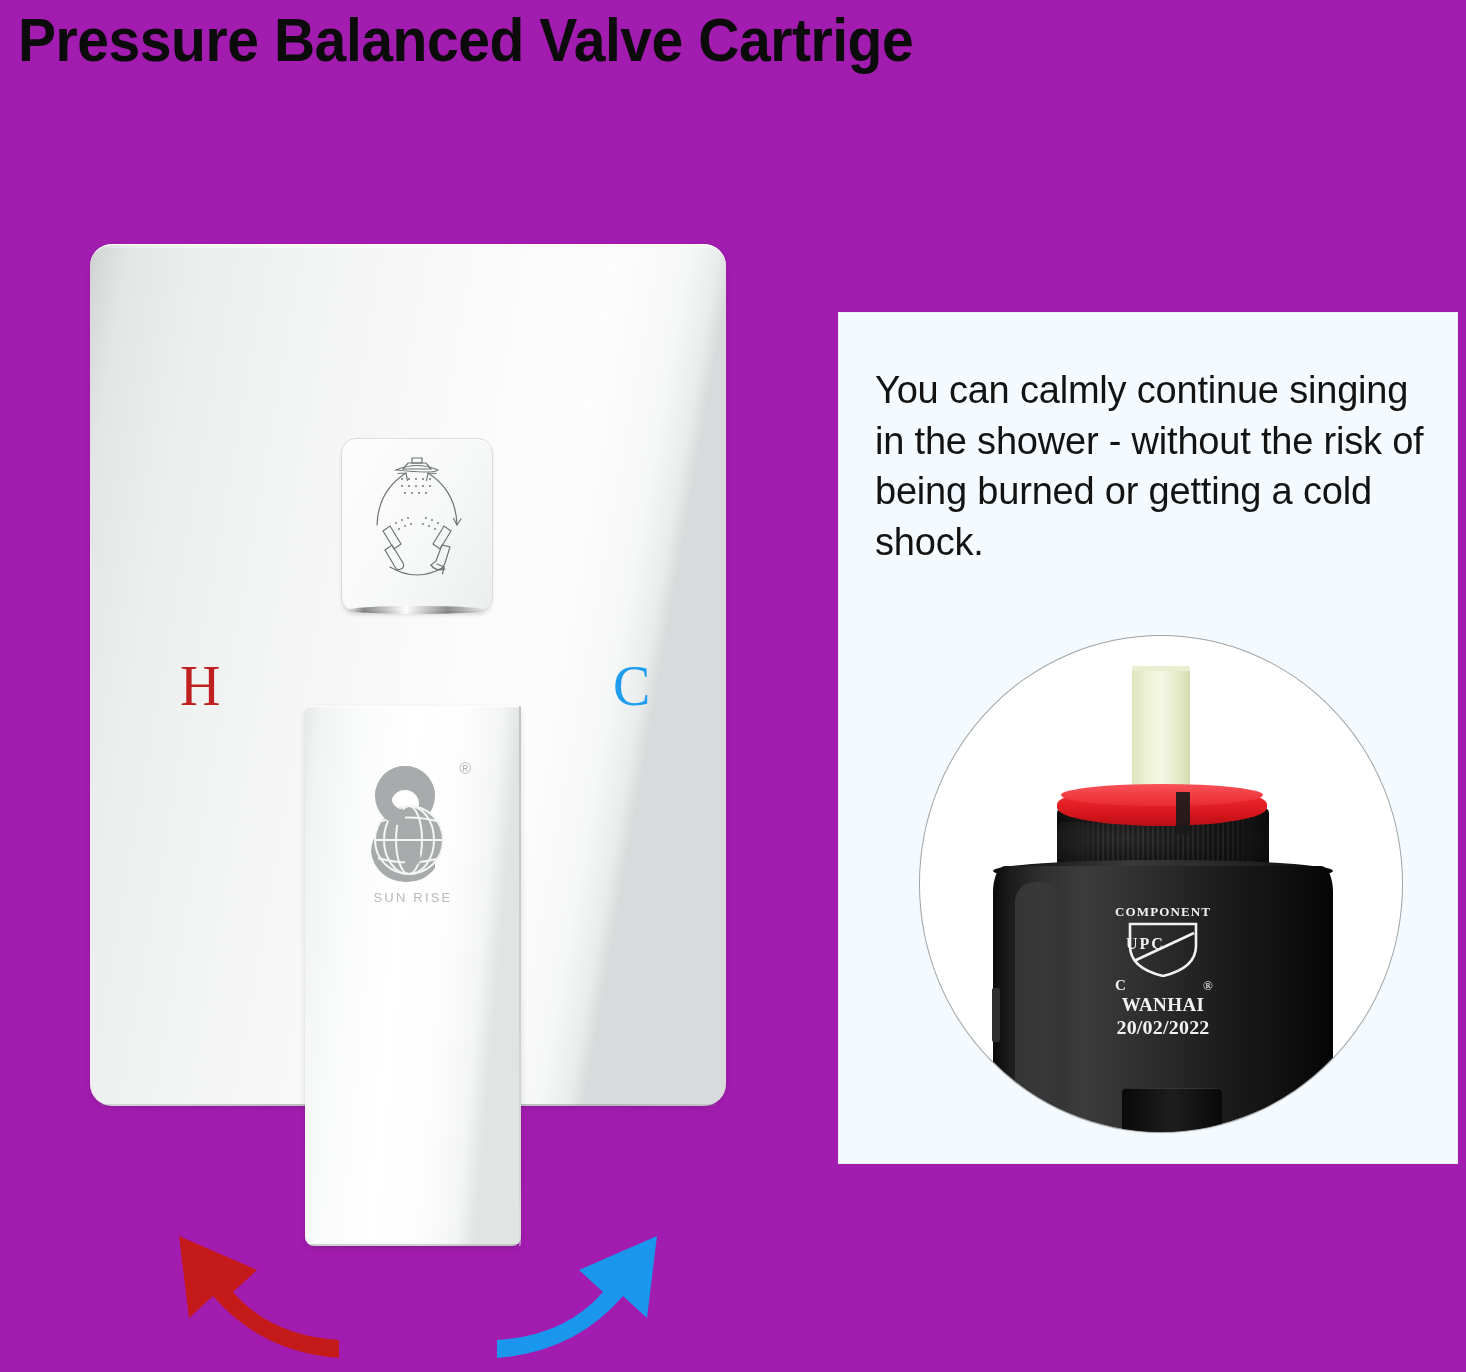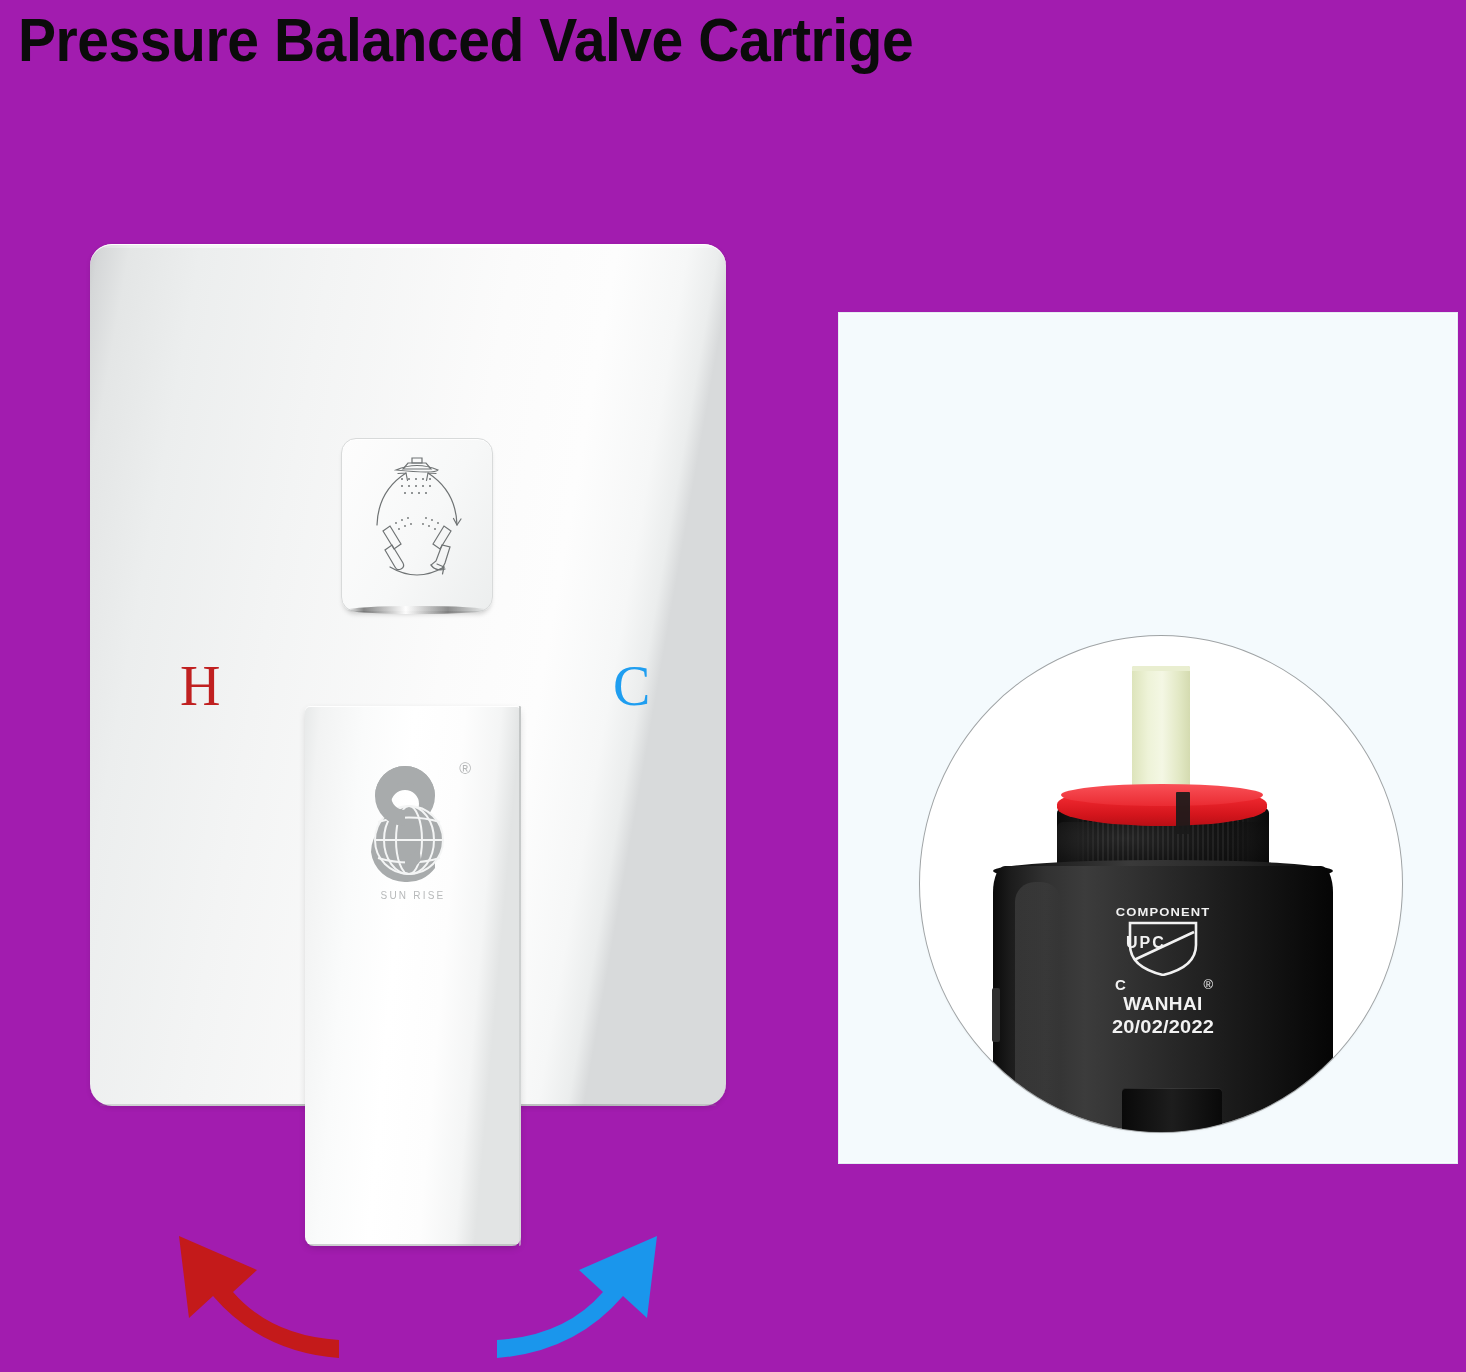--- a/index.html
+++ b/index.html
@@ -149,21 +149,21 @@
     top: 2px;
     font-size: 16px;
     color: #b4b6b7;
   }
   .brand-name {
     position: absolute;
     left: 2px;
     top: 132px;
     width: 112px;
     text-align: center;
-    font-size: 10px;
+    font-size: 13px;
     letter-spacing: 2.2px;
     color: #b7b9ba;
   }
 
   
   .arrow-red {
     position: absolute;
     left: 96px;
     top: 1178px;
     width: 250px;
@@ -204,20 +204,21 @@
     position: absolute;
     left: 80px;
     top: 322px;
     width: 482px;
     height: 496px;
     border-radius: 50%;
     background: #ffffff;
     border: 1px solid #9fa3a5;
     box-shadow: 0 1px 2px rgba(0,0,0,0.04);
     overflow: hidden;
+    font-family: Liberation Serif, serif;
   }
 
   
   .cart { position: absolute; }
 
   .cart-stem {
     left: 212px; top: 30px;
     width: 58px; height: 122px;
     background: linear-gradient(90deg, #dde4bb 0%, #eef3d8 28%, #f4f7e4 52%, #e3e9c6 80%, #d4dbb0 100%);
     border-radius: 2px;
@@ -478,20 +479,21 @@
       <path d="M243 180 q-78 -6 -126 -62 l-24 22 l-10 -82 l78 34 l-24 22 q38 44 106 48 z" fill="#c41a1a"></path>
     </svg>
   </div>
   <div class="arrow-blue">
     <svg width="250" height="194" viewBox="0 0 250 194">
       <path d="M7 180 q78 -6 126 -62 l24 22 l10 -82 l-78 34 l24 22 q-38 44 -106 48 z" fill="#1a96ec"></path>
     </svg>
   </div>
 
   <div class="panel">
+    <div class="panel-text">You can calmly continue singing in the shower - without the risk of being burned or getting a cold shock.</div>
 
     <div class="circle">
       <div class="cart cart-stem"></div>
       <div class="cart cart-stem-top"></div>
 
       <div class="cart cart-spline"></div>
       <div class="cart cart-spline-mask"></div>
       <div class="cart cart-neck"></div>
 
       <div class="cart cart-collar"></div>

